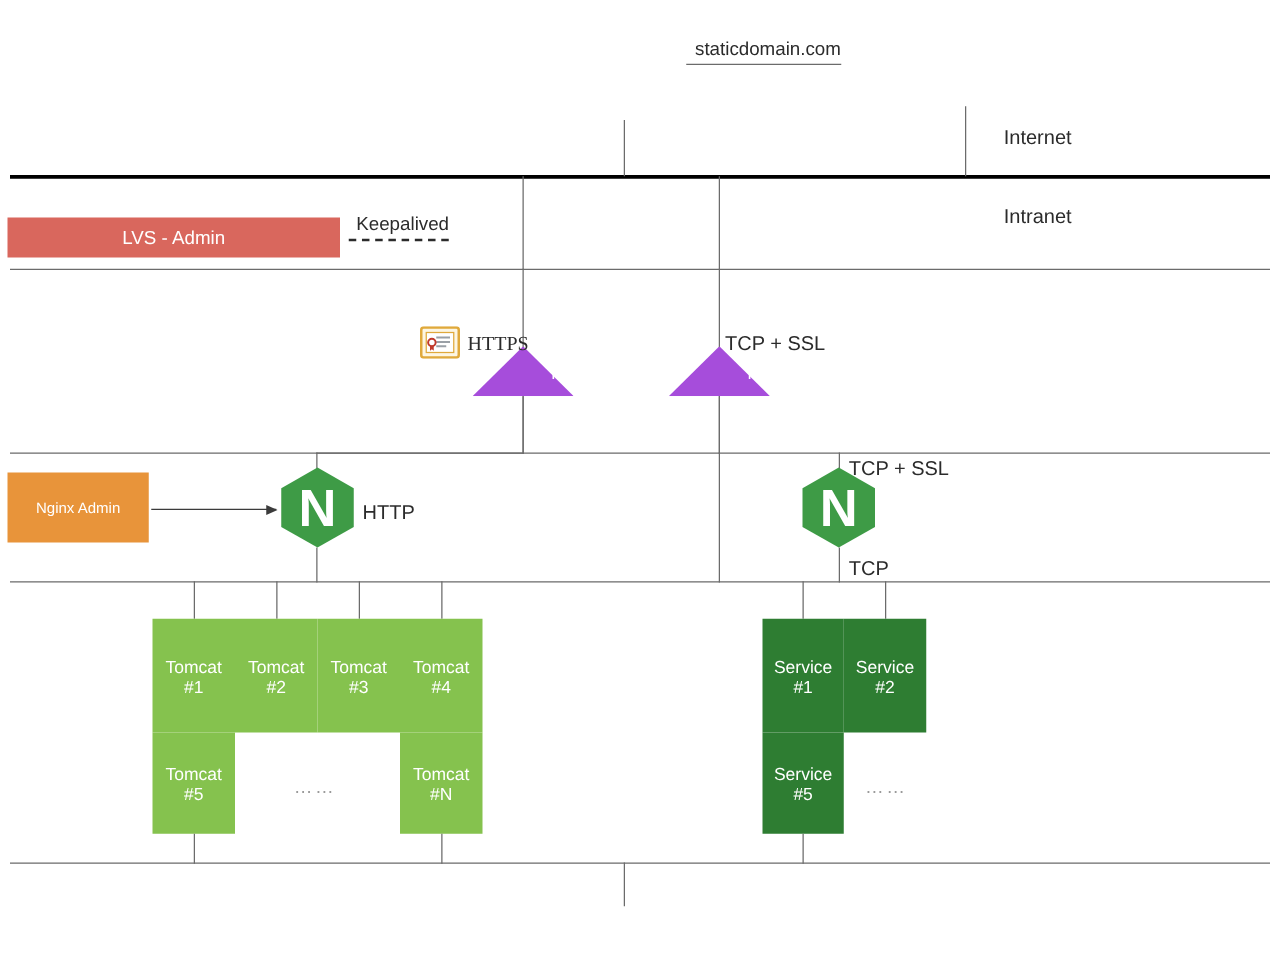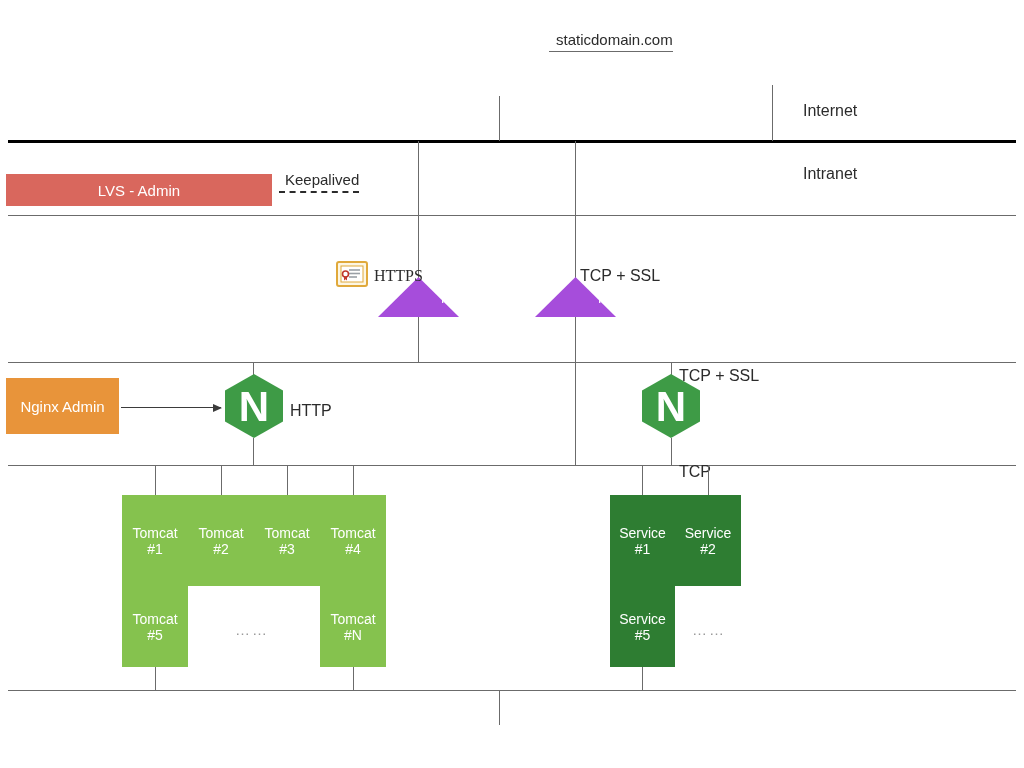--- a/index.html
+++ b/index.html
@@ -105,34 +105,34 @@
   <div class="vline" style="left:253px;top:362px;height:28px;"></div>
 
   <div class="hexwrap" style="left:224px;top:373px;">
     <svg width="60" height="66" viewBox="0 0 60 66">
       <polygon points="30,1 59,17.5 59,48.5 30,65 1,48.5 1,17.5" fill="#3E9B46"></polygon>
       <text x="30" y="48" text-anchor="middle" font-family="Liberation Sans, sans-serif" font-size="42" font-weight="bold" fill="#ffffff">N</text>
     </svg>
   </div>
   <div class="lbl" style="left:290px;top:403px;">HTTP</div>
 
-  <div class="box" style="left:6px;top:378px;width:113px;height:56px;font-size:15px;background:#E8943A;">
+  <div class="box" style="left:6px;top:378px;width:113px;height:56px;font-size:12px;background:#E8943A;">
     <span>Nginx Admin</span>
   </div>
   <div class="arrow" style="left:121px;top:407px;width:100px;"></div>
 
   <div class="vline" style="left:671px;top:362px;height:20px;"></div>
   <div class="hexwrap" style="left:641px;top:373px;">
     <svg width="60" height="66" viewBox="0 0 60 66">
       <polygon points="30,1 59,17.5 59,48.5 30,65 1,48.5 1,17.5" fill="#3E9B46"></polygon>
       <text x="30" y="48" text-anchor="middle" font-family="Liberation Sans, sans-serif" font-size="42" font-weight="bold" fill="#ffffff">N</text>
     </svg>
   </div>
   <div class="lbl" style="left:679px;top:368px;">TCP + SSL</div>
-  <div class="lbl" style="left:679px;top:448px;margin-top:16px;">TCP</div>
+  <div class="lbl" style="left:679px;top:448px;">TCP</div>
   <div class="vline" style="left:671px;top:438px;height:28px;"></div>
 
   <div class="vline" style="left:575px;top:362px;height:104px;"></div>
 
   <div class="vline" style="left:253px;top:438px;height:28px;"></div>
 
   <div class="vline" style="left:155px;top:465px;height:30px;"></div>
   <div class="vline" style="left:221px;top:465px;height:30px;"></div>
   <div class="vline" style="left:287px;top:465px;height:30px;"></div>
   <div class="vline" style="left:353px;top:465px;height:30px;"></div>

